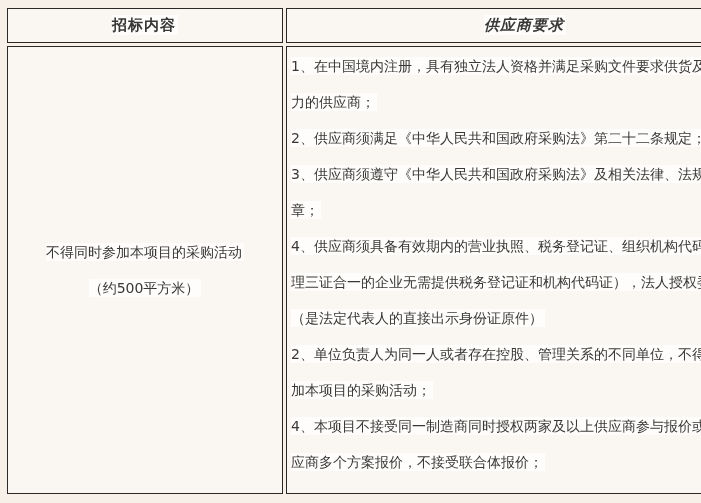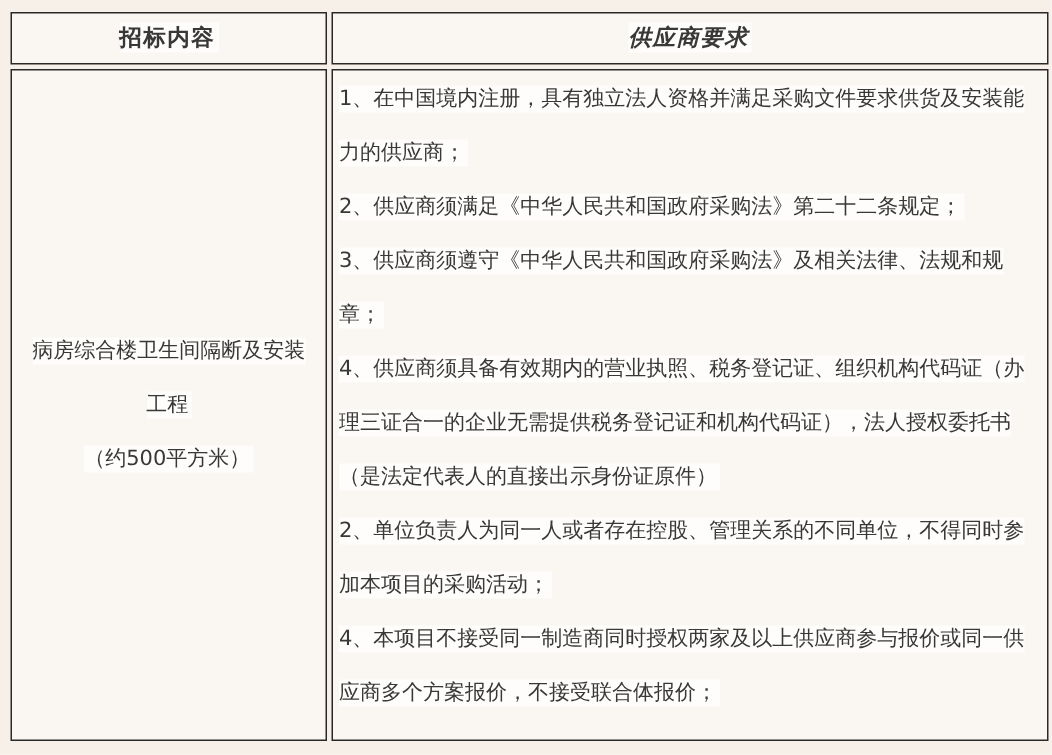--- a/index.html
+++ b/index.html
@@ -24,21 +24,21 @@
     table-layout:fixed;
     margin-left:4px;
     margin-top:5px;
     width:693px;
   }
   th,td{
     border:1px solid var(--border);
     background:var(--cell-bg);
     vertical-align:middle;
   }
-  th.col1{width:211px;}
+  th.col1{width:276px;}
   th.col2{width:478px;font-style:italic;}
   th{
     height:35px;
     font-size:15px;
     font-weight:bold;
     text-align:center;
     letter-spacing:1px;
   }
   td{height:448px;}
   td.tender-cell{
@@ -73,21 +73,21 @@
         <span class="hl">招标内容</span>
       </th>
       <th class="col2">
         <span class="hl">供应商要求</span>
       </th>
     </tr>
   </thead>
   <tbody>
     <tr>
       <td class="tender-cell">
-        <p class="tender-line"><span class="hl">病房综合楼卫生间隔断及安装工程</span></p>
+        <p class="tender-line"><span class="hl">不得同时参加本项目的采购活动</span></p>
         <p class="tender-line"><span class="hl">（约500平方米）</span></p>
       </td>
       <td class="req-cell">
         <p class="req"><span class="hl">1、在中国境内注册，具有独立法人资格并满足采购文件要求供货及安装能力的供应商；</span></p>
         <p class="req"><span class="hl">2、供应商须满足《中华人民共和国政府采购法》第二十二条规定；</span></p>
         <p class="req"><span class="hl">3、供应商须遵守《中华人民共和国政府采购法》及相关法律、法规和规章；</span></p>
         <p class="req"><span class="hl">4、供应商须具备有效期内的营业执照、税务登记证、组织机构代码证（办理三证合一的企业无需提供税务登记证和机构代码证），法人授权委托书（是法定代表人的直接出示身份证原件）</span></p>
         <p class="req"><span class="hl">2、单位负责人为同一人或者存在控股、管理关系的不同单位，不得同时参加本项目的采购活动；</span></p>
         <p class="req"><span class="hl">4、本项目不接受同一制造商同时授权两家及以上供应商参与报价或同一供应商多个方案报价，不接受联合体报价；</span></p>
       </td>

